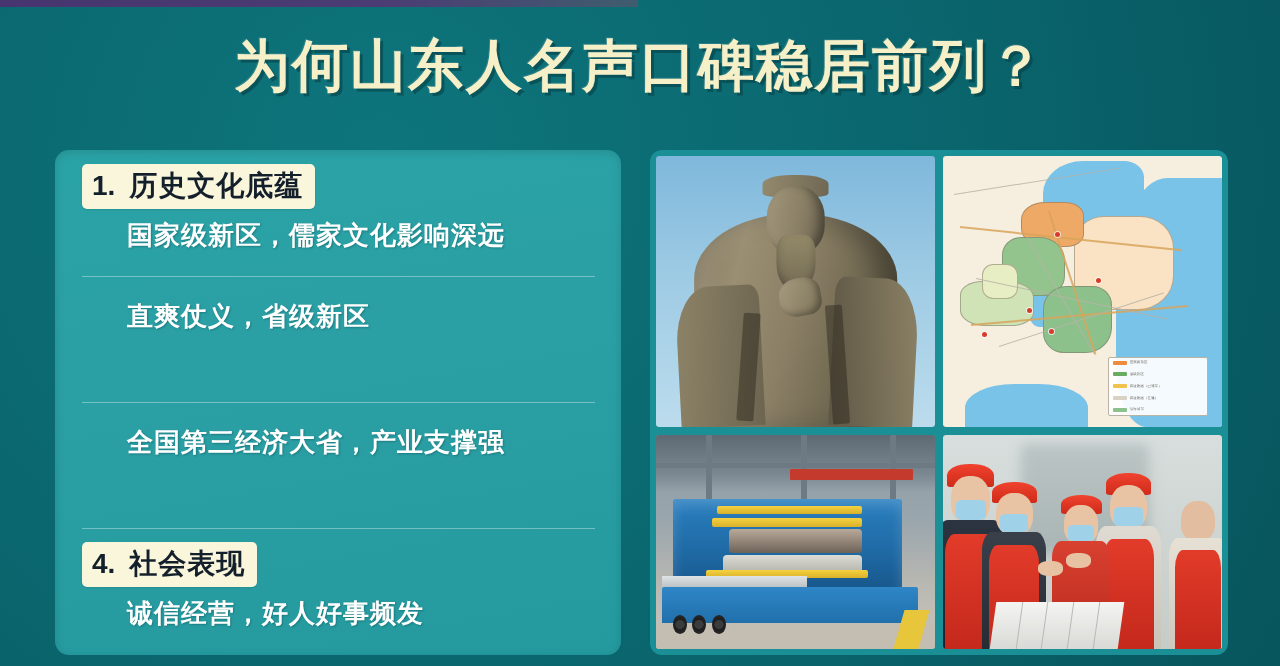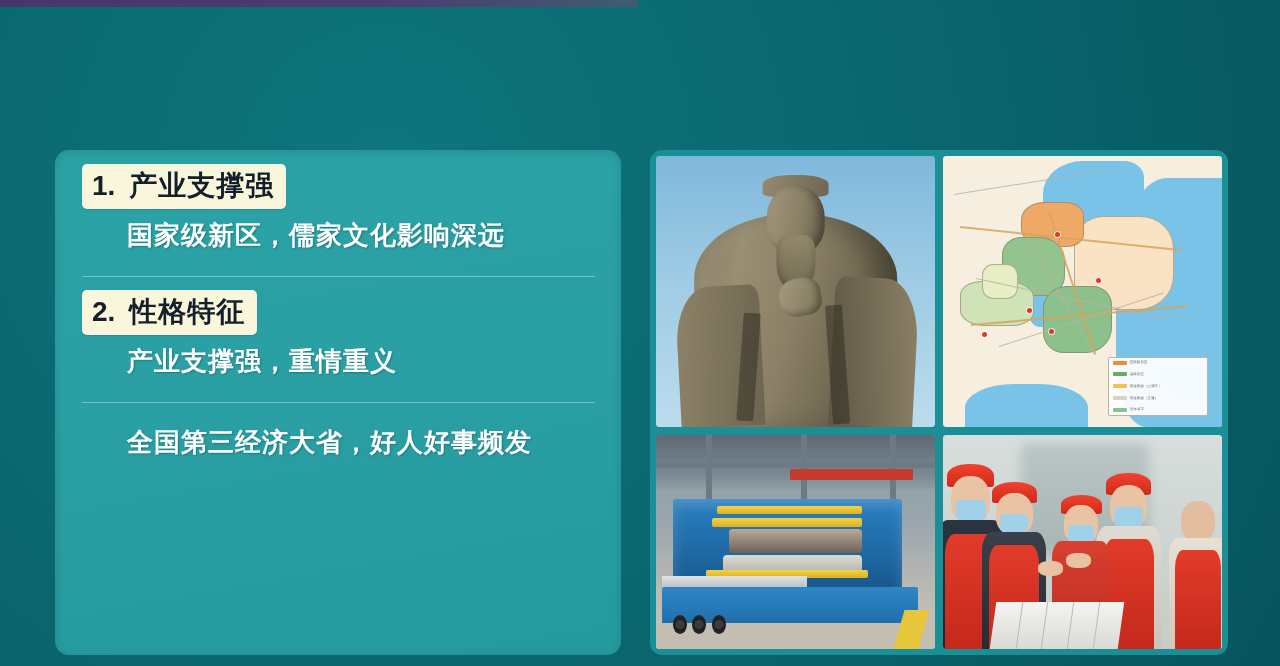--- a/index.html
+++ b/index.html
@@ -357,41 +357,47 @@
     border-radius: 40%;
   }
 </style>
 </head>
 <body>
 
 <div id="poster">
 
   <div class="top-strip"></div>
 
+  <div class="title-wrap">
+    <div class="title">为何山东人名声口碑稳居前列？</div>
+  </div>
 
   <div class="left-card">
 
     <div class="item">
       <div class="item-head">
-        <span class="item-num">1.</span><span class="item-title">产业支撑强</span>
+        <span class="item-num">1.</span><span class="item-title">历史文化底蕴</span>
       </div>
       <div class="item-sub">国家级新区，儒家文化影响深远</div>
+    </div>
+
+    <div class="item">
+      <div class="item-sub">直爽仗义，省级新区</div>
+    </div>
+
+    <div class="item">
+      <div class="item-sub">全国第三经济大省，产业支撑强</div>
     </div>
 
     <div class="item">
       <div class="item-head">
-        <span class="item-num">2.</span><span class="item-title">性格特征</span>
-      </div>
-      <div class="item-sub">产业支撑强，重情重义</div>
-    </div>
-
-    <div class="item">
-      <div class="item-sub">全国第三经济大省，好人好事频发</div>
-    </div>
-
+        <span class="item-num">4.</span><span class="item-title">社会表现</span>
+      </div>
+      <div class="item-sub">诚信经营，好人好事频发</div>
+    </div>
 
   </div>
 
   <div class="right-card">
 
     <div class="tile">
       <div class="statue-sky"></div>
       <div class="statue-body"></div>
       <div class="statue-robe-l"></div>
       <div class="statue-robe-r"></div>

